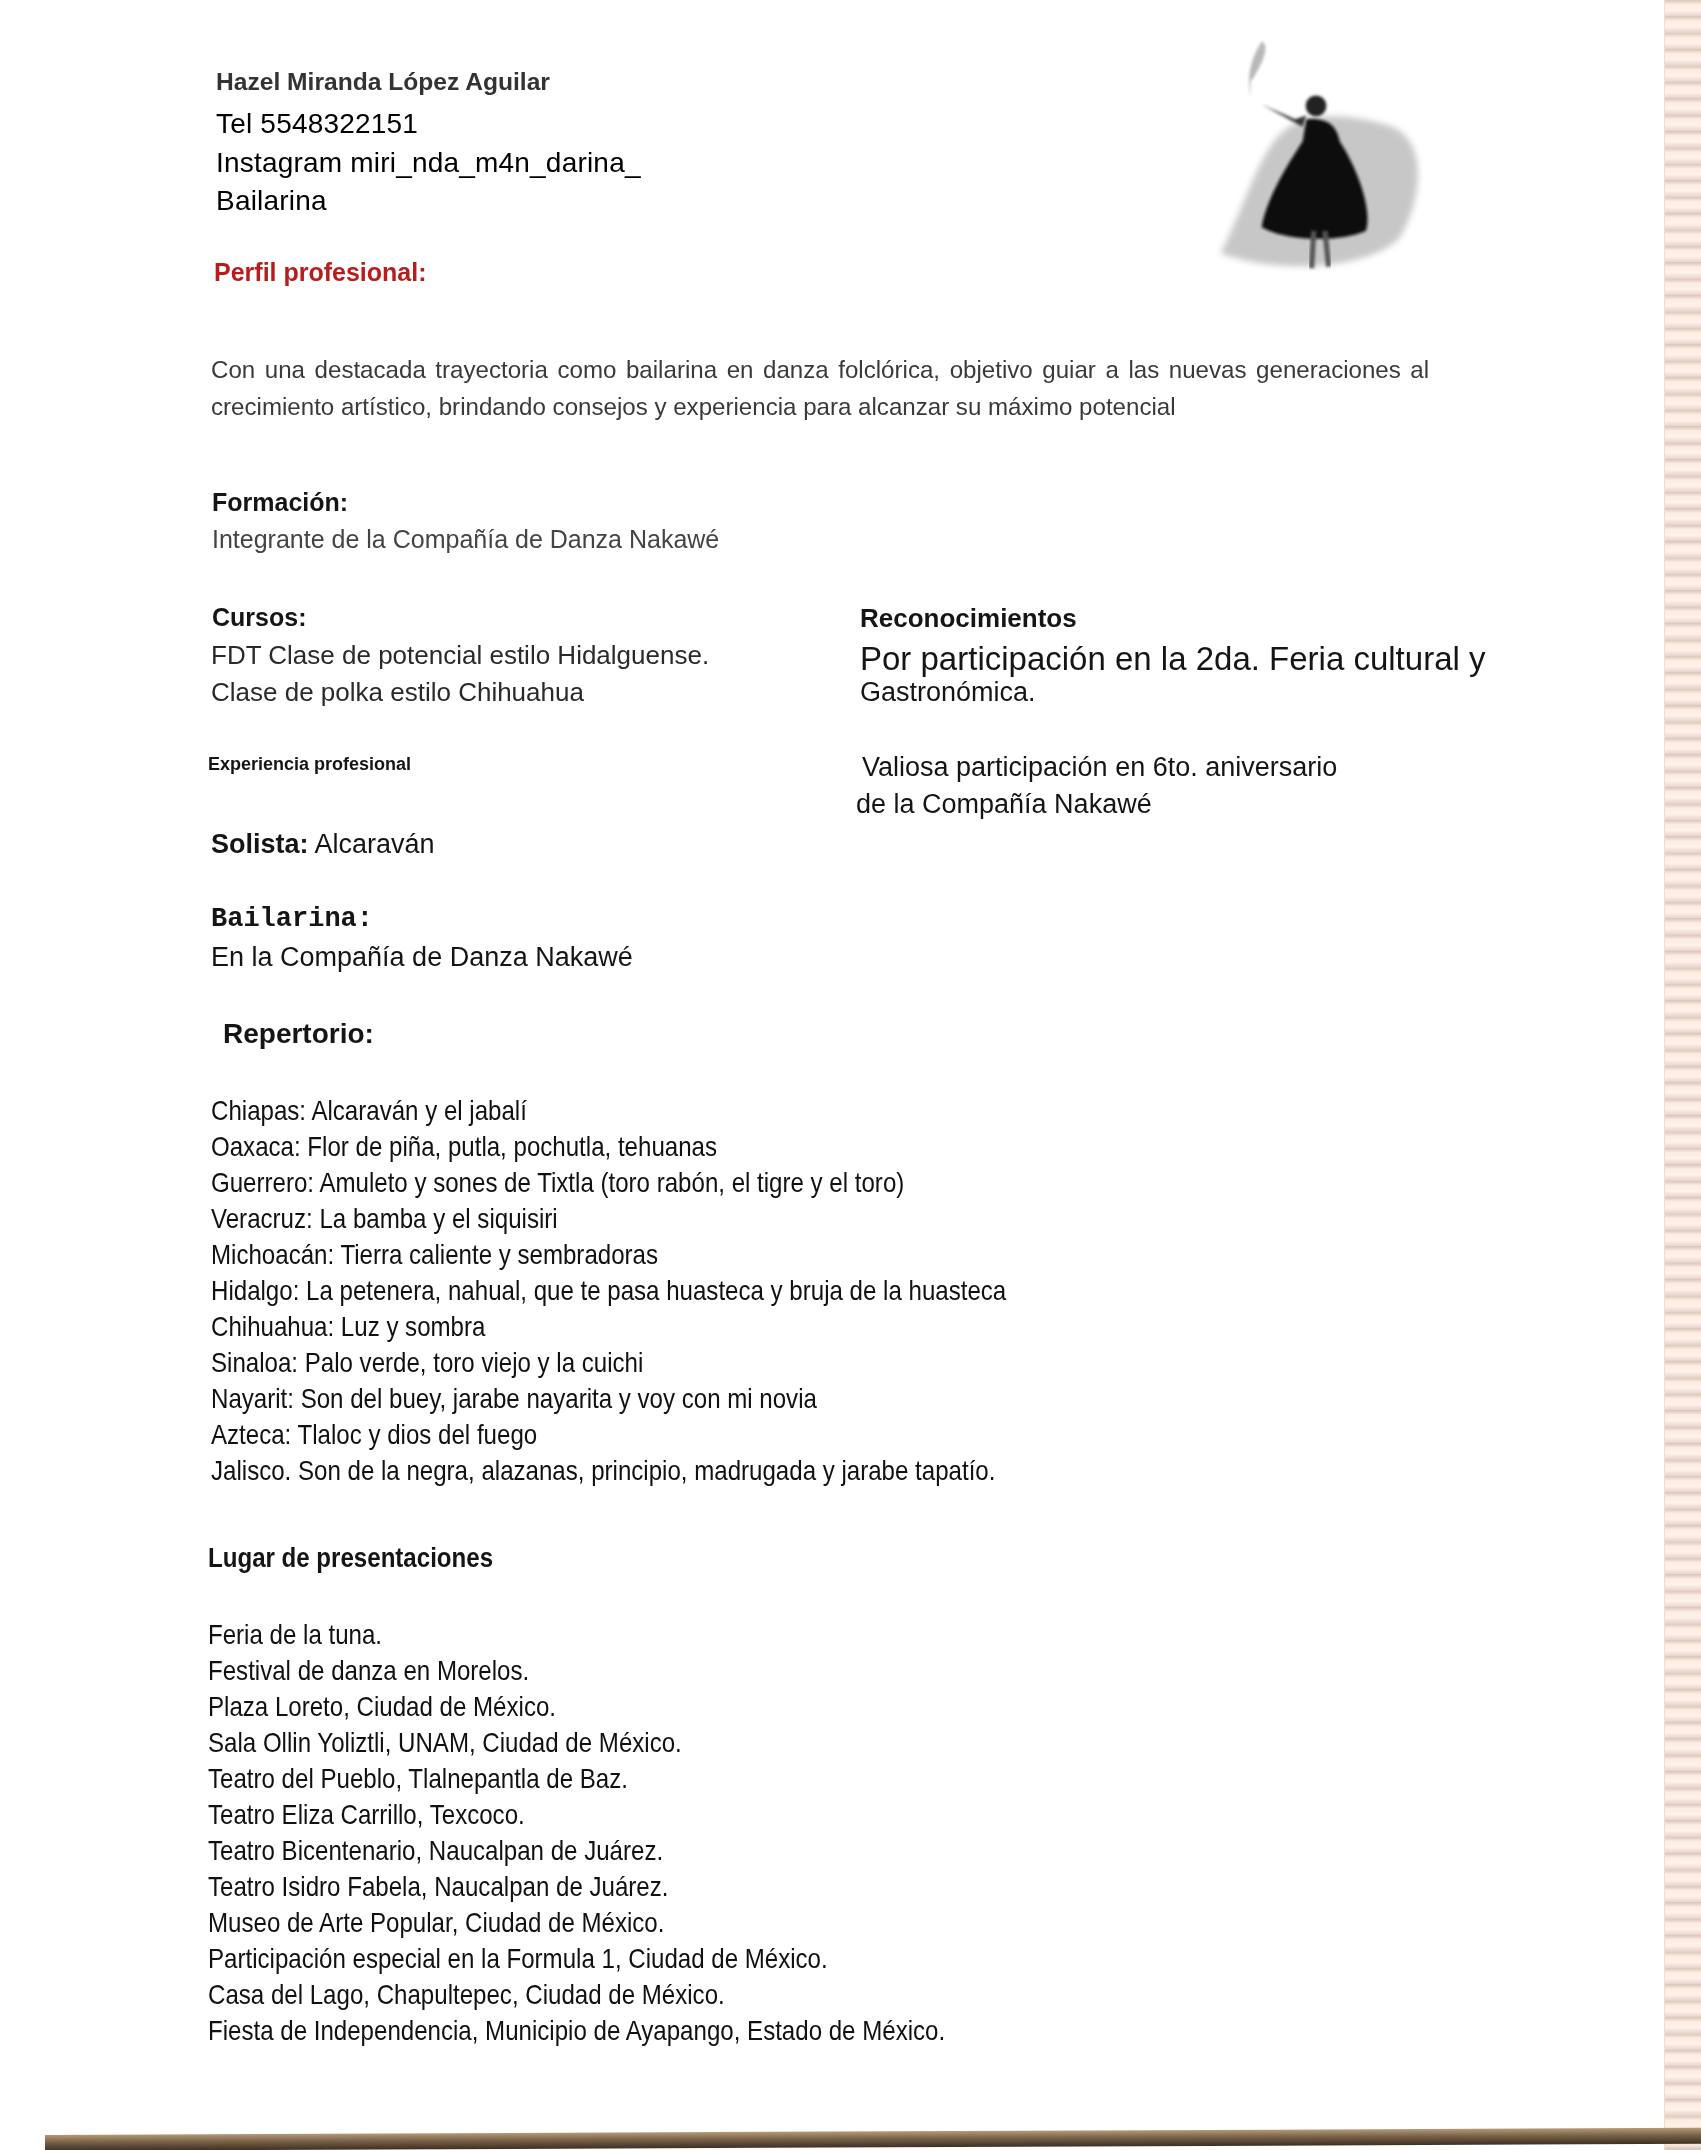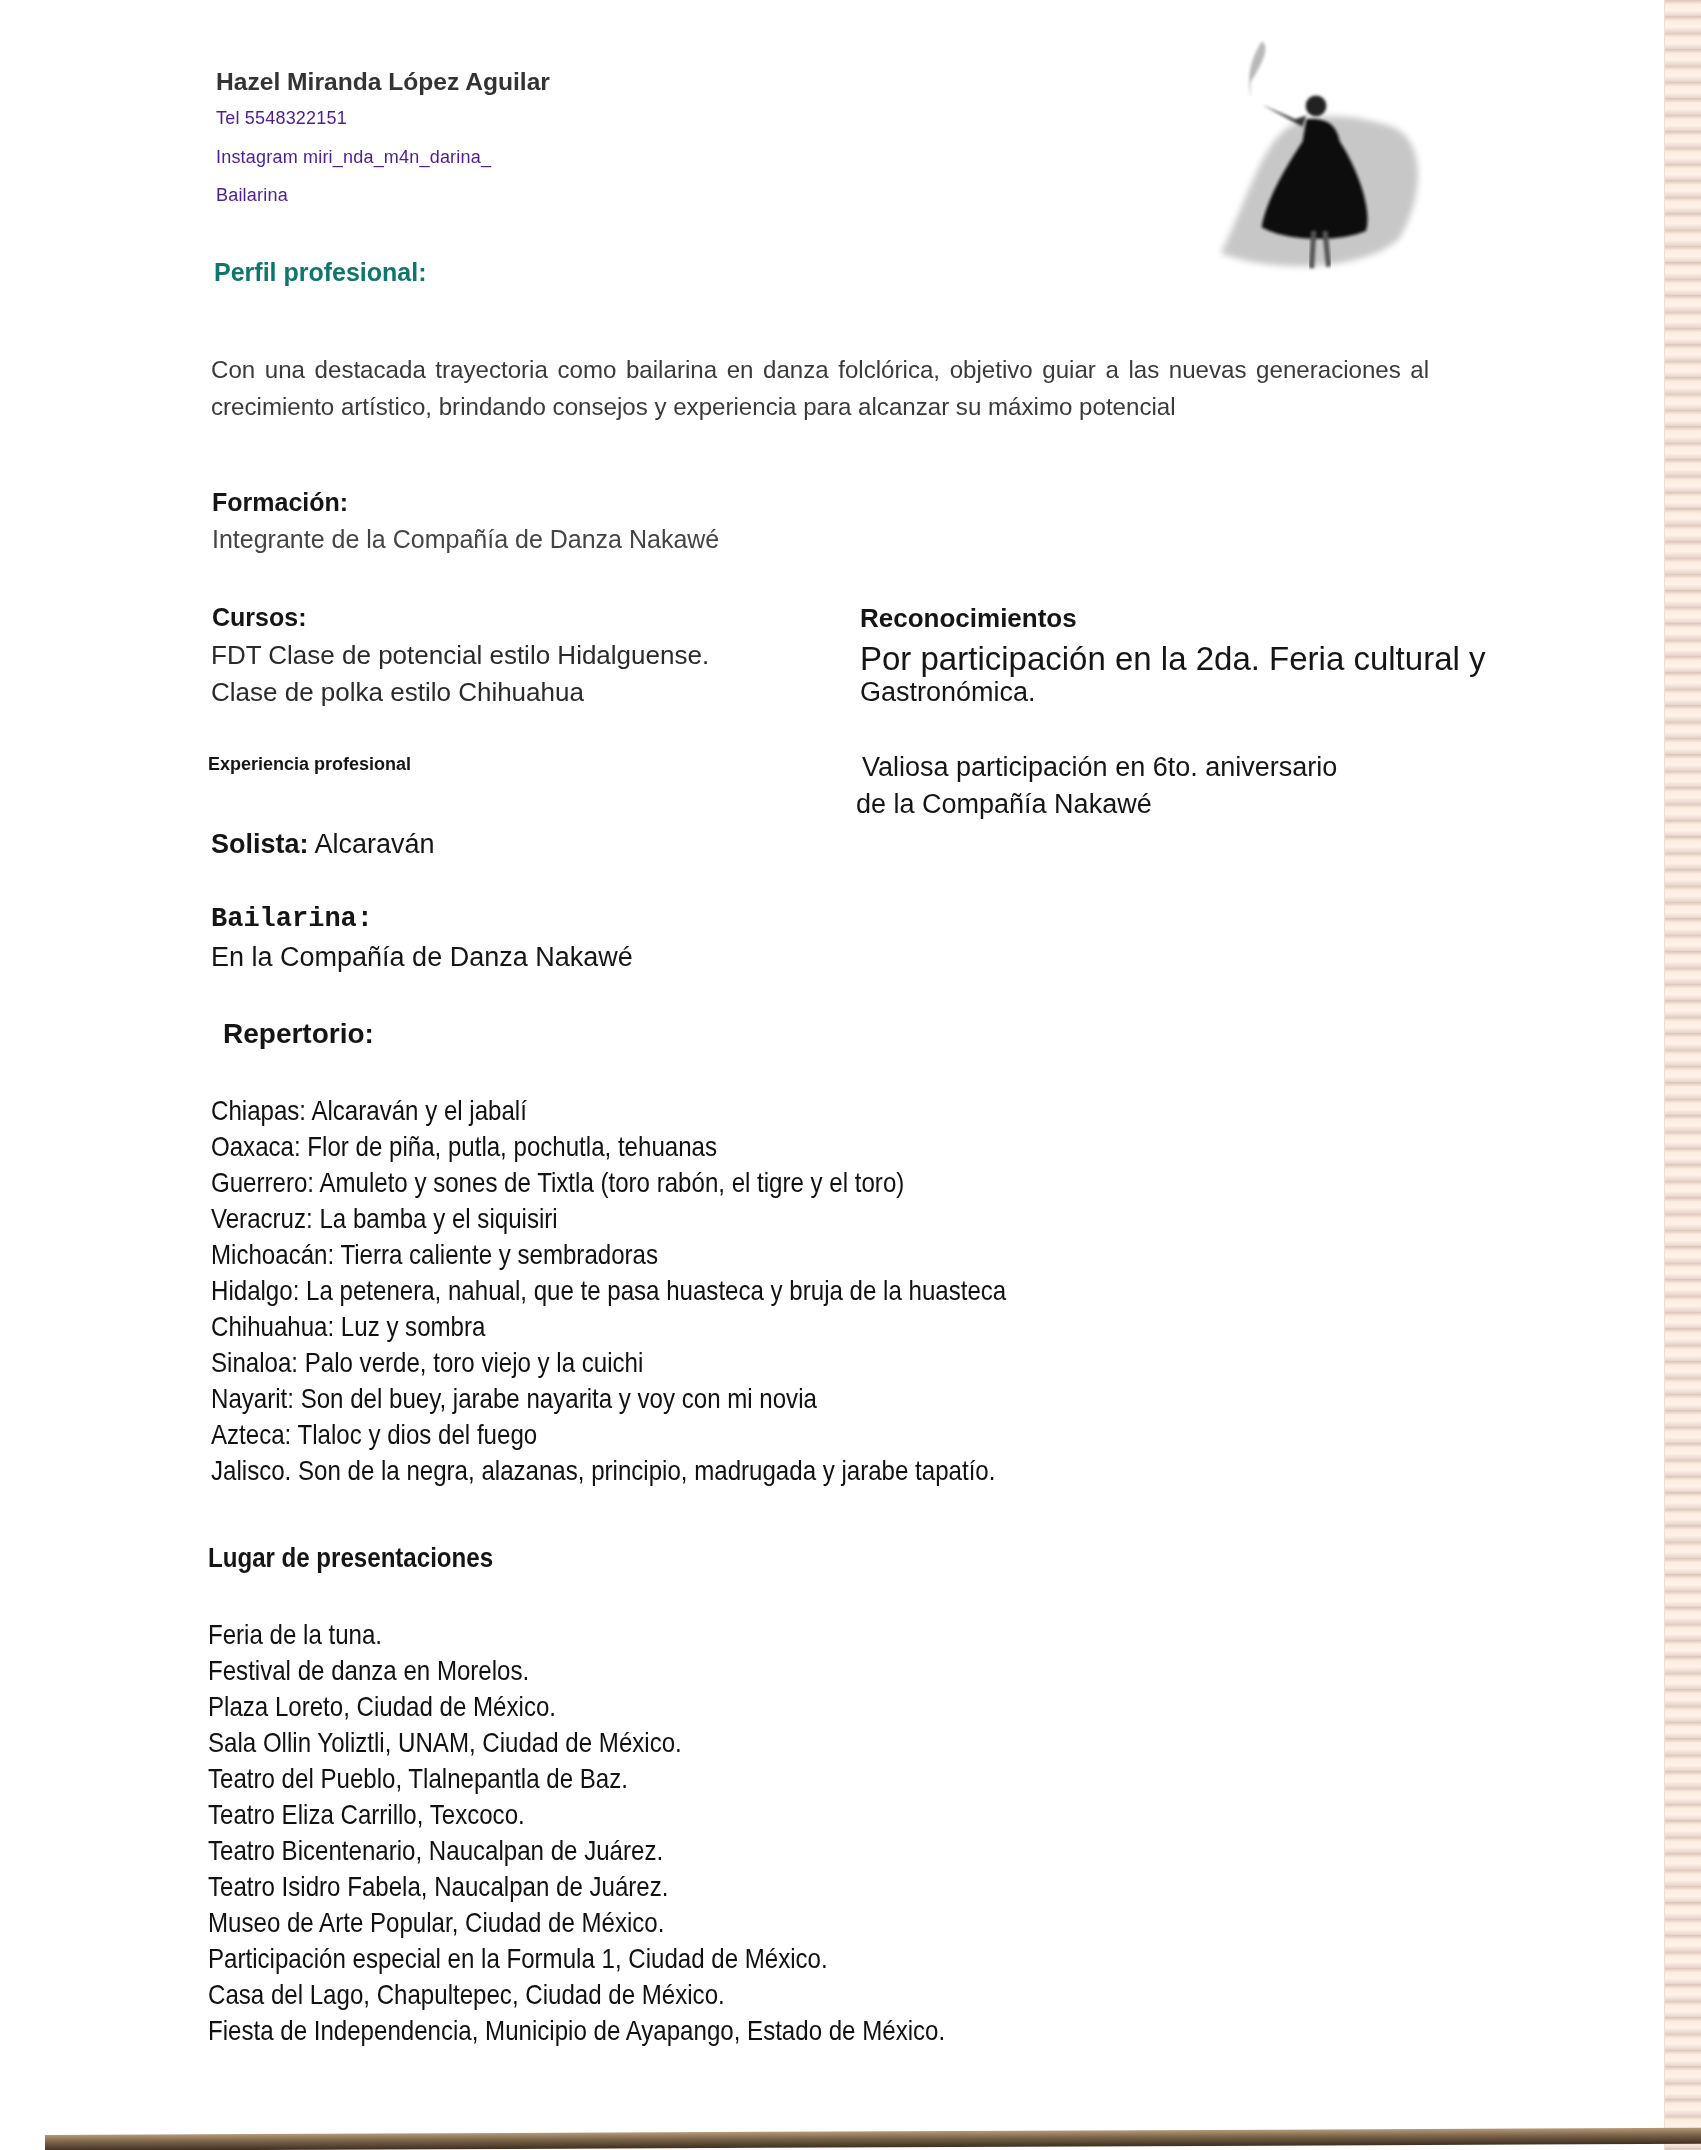--- a/index.html
+++ b/index.html
@@ -16,24 +16,24 @@
       border-left: 0.7px solid #f1ddd0;
     }
     .paper-edge-bottom {
       position: absolute; left: 45px; right: 0; bottom: 0; height: 16.4px;
       background: linear-gradient(180deg, #b49a78 0%, #7a6248 45%, #3e2f22 100%);
       transform: skewY(-0.25deg); transform-origin: left bottom;
     }
     .page { position: absolute; left: 0; top: 0; width: 1660px; height: 2129px; padding-left: 48px; }
 
     .abs { position: absolute; white-space: nowrap; }
-    .hdr-faded { color: #4c1d95; font-size: 18px; letter-spacing: 0.2px; filter: blur(0.4px); }
+    .hdr-faded { color: #000000; font-size: 28px; letter-spacing: 0.2px; filter: blur(0.4px); }
     .hdr-name { color: #333; font-weight: bold; font-size: 24.6px; filter: blur(0.4px); }
     .sec-title { font-weight: bold; font-size: 27px; color: #151515; }
-    .sec-title.faded { color: #0f766e; filter: blur(0.4px); }
+    .sec-title.faded { color: #b91c1c; filter: blur(0.4px); }
     .txt { font-size: 27px; color: #151515; }
     .txt.faded { color: #444; filter: blur(0.5px); text-align: right; }
     .condensed { transform: scaleX(0.86); transform-origin: left center; }
 
     .profile {
       position: absolute; left: 211px; top: 326px; width: 1243px;
       font-size: 24.6px; line-height: 37px; color: #3a3a3a; text-align: justify;
       filter: blur(0.6px); transform: scaleX(0.98); transform-origin: left top;
     }
     .list { position: absolute; margin: 0; padding: 0; list-style: none; }

